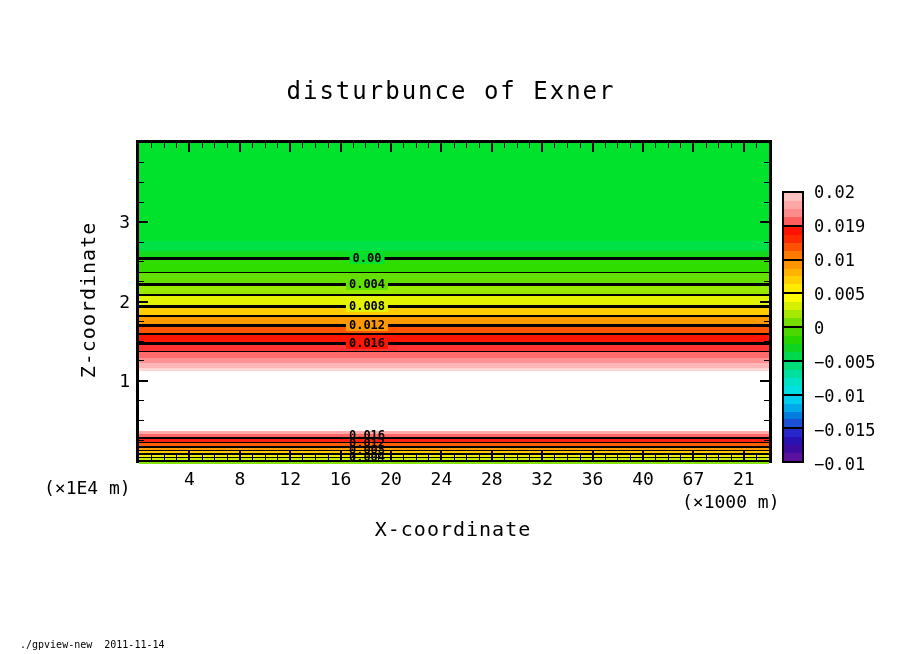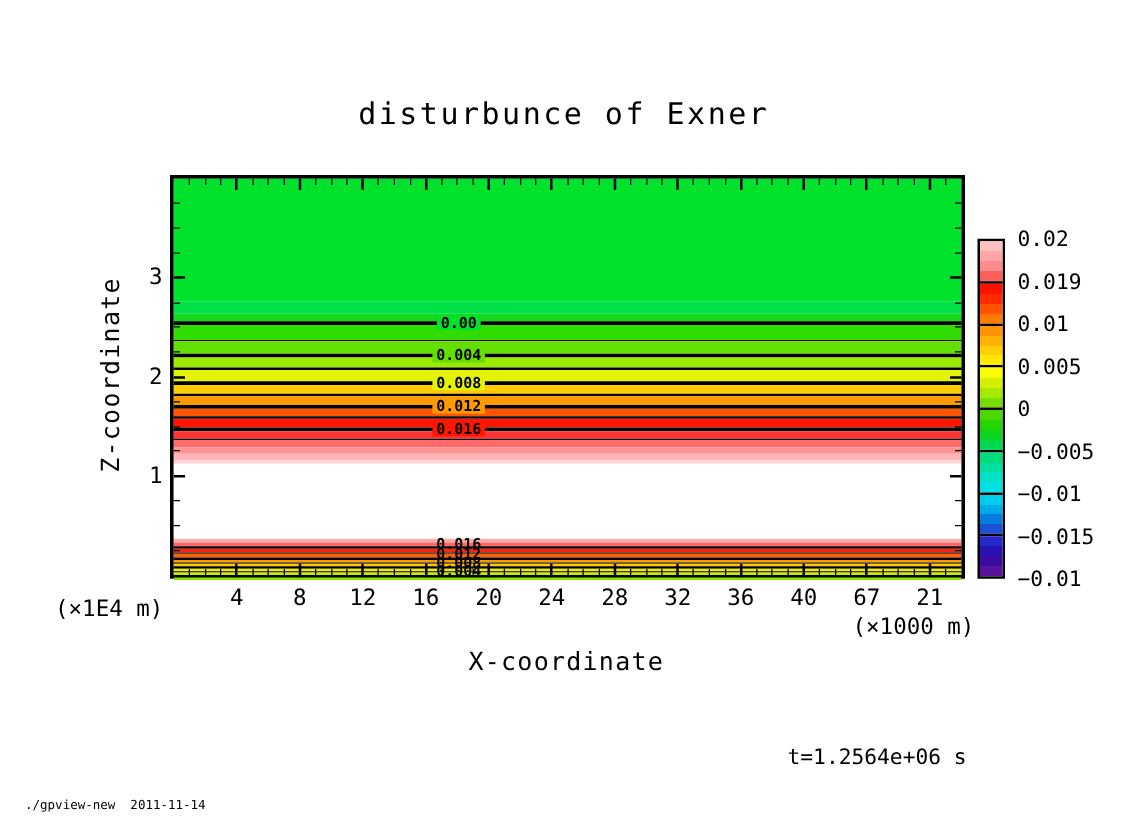--- a/index.html
+++ b/index.html
@@ -268,18 +268,17 @@
       <div class="cbar-label" style="top: 250px;">0.01</div>
       <div class="cbar-label" style="top: 284px;">0.005</div>
       <div class="cbar-label" style="top: 318px;">0</div>
       <div class="cbar-label" style="top: 352px;">−0.005</div>
       <div class="cbar-label" style="top: 386px;">−0.01</div>
       <div class="cbar-label" style="top: 420px;">−0.015</div>
       <div class="cbar-label" style="top: 454px;">−0.01</div>
     </div>
 
 
-  <div class="time-note" style="left:630px;top:596px;">t=1.2564e+06 s</div>
 
   <div class="footer" style="left:20px;top:639px;">./gpview-new  2011-11-14</div>
 
 
 </div>
 
 </body></html>

